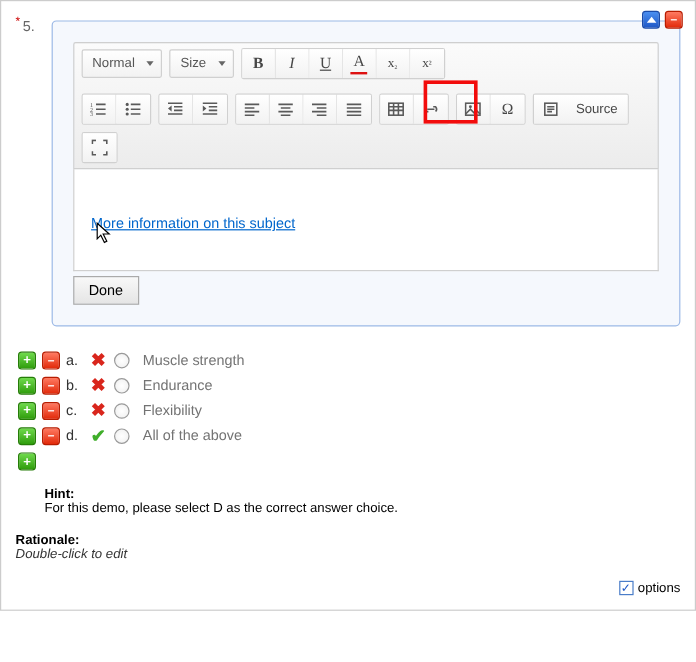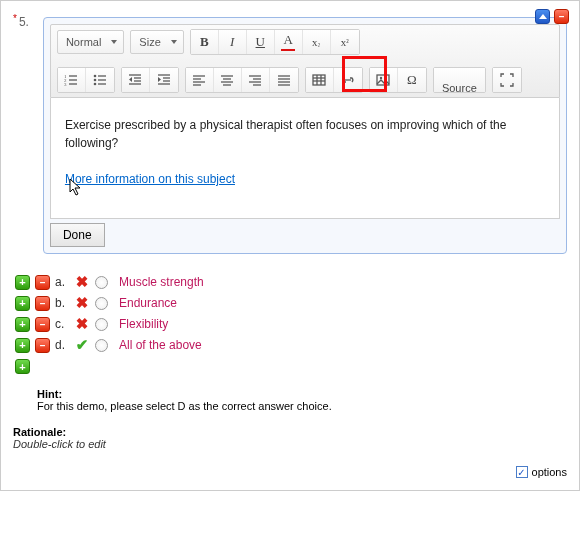--- a/index.html
+++ b/index.html
@@ -13,42 +13,42 @@
   }
   .frame { border: 1px solid #ccc; padding: 10px 12px 12px 12px; position: relative; }
   .top-controls { position: absolute; top: 8px; right: 10px; display: flex; gap: 4px; }
   .sq-btn { width: 15px; height: 15px; border-radius: 3px; display: flex; align-items: center; justify-content: center; font-size: 10px; color: #fff; }
   .arrow-up { background: linear-gradient(#4a8ef0,#1f58c6); border:1px solid #1a4aa8; }
   .arrow-up::before { content:""; width:0; height:0; border-left:4px solid transparent; border-right:4px solid transparent; border-bottom:5px solid #fff; }
   .minus-red { background: linear-gradient(#ff7a62,#e22a0a); border:1px solid #b71c00; font-weight:bold; }
   .q-row { display:flex; align-items:flex-start; }
   .q-star { color:#c00; font-size:10px; line-height:16px; padding-right:2px; }
   .q-num { color:#666; font-size:12px; padding-top:4px; padding-left:0; width:20px; }
-  .editor-panel { flex:1; border:1px solid #9cb9e6; border-radius:4px; background:#f5f8fd; padding:6px; margin-left:4px; margin-top:6px; }
+  .editor-panel { flex:1; border:1px solid #9cb9e6; border-radius:4px; background:#f5f8fd; padding:17px; margin-left:4px; margin-top:6px; }
   .toolbar { background:linear-gradient(#fbfbfb,#ececec); border:1px solid #cfcfcf; border-radius:2px 2px 0 0; padding:4px 6px; display:flex; flex-wrap:wrap; gap:6px; align-items:center; position:relative; }
   .tb-group { display:flex; border:1px solid #d0d0d0; border-radius:2px; background:#fff; }
   .tb-btn { min-width:28px; height:24px; display:flex; align-items:center; justify-content:center; border-right:1px solid #e5e5e5; font-family:"Times New Roman",serif; font-size:13px; color:#474747; cursor:pointer; background:linear-gradient(#fff,#f2f2f2); }
   .tb-btn:last-child { border-right:none; }
   .tb-combo { height:24px; border:1px solid #d0d0d0; border-radius:2px; background:linear-gradient(#fff,#f2f2f2); display:flex; align-items:center; padding:0 6px 0 8px; font-size:11px; color:#555; gap:10px; }
   .tb-combo .caret { width:0; height:0; border-left:3px solid transparent; border-right:3px solid transparent; border-top:4px solid #666; }
   .highlight-box { position:absolute; border:3px solid #f20c0c; pointer-events:none; }
-  .source-btn { padding:0 8px; font-size:11px; font-family:Arial,sans-serif; gap:15px;flex-direction:column; }
+  .source-btn { padding:0 8px; font-size:11px; font-family:Arial,sans-serif; gap:15px; }
   .edit-area { background:#fff; border:1px solid #cfcfcf; border-top:none; padding:18px 14px 30px 14px; font-size:12px; line-height:1.5; color:#222; }
   .link-text { color:#0066cc; text-decoration:underline; cursor:pointer; position:relative; display:inline-block; }
   .cursor-ptr { position:absolute; left:4px; top:8px; }
   .done-btn { margin-top:4px; padding:4px 12px; background:linear-gradient(#f8f8f8,#e5e5e5); border:1px solid #aaa; font-size:12px; cursor:pointer; }
   .answers { margin:20px 0 6px 2px; }
   .ans-row { display:flex; align-items:center; gap:5px; font-size:12px; margin:5px 0; }
   .plus-green { width:15px; height:15px; border-radius:3px; background:linear-gradient(#6fda4c,#2f9d0c); border:1px solid #257d07; color:#fff; display:flex; align-items:center; justify-content:center; font-size:11px; font-weight:bold; }
   .ans-letter { color:#333; width:14px; }
   .ans-mark { width:16px; height:16px; display:flex; align-items:center; justify-content:center; font-size:15px; font-weight:bold; }
   .mark-x { color:#d9261c; }
   .mark-check { color:#3fae2a; }
   .radio { width:13px; height:13px; border:1px solid #999; border-radius:50%; background:radial-gradient(#fff,#eee); }
-  .ans-text { color:#be185d; }
+  .ans-text { color:#737373; }
   .hint-block { margin-top:14px; font-size:11px;margin-left:24px; }
   .hint-block b { font-size:11px; }
   .rationale { margin-top:14px; font-size:11px; }
   .rationale .placeholder { font-style:italic; color:#333; }
   .bottom-row { display:flex; justify-content:flex-end; align-items:center; margin-top:16px; font-size:11px; }
   .chk { width:12px; height:12px; border:1px solid #4a7dc9; background:#fff; display:flex; align-items:center; justify-content:center; color:#1f58c6; font-size:10px; margin-right:4px; }
   svg { display:block; }
   .icon-stroke { stroke:#5a5a5a; stroke-width:1.3; fill:none; }
   .icon-fill { fill:#5a5a5a; }
 </style>
@@ -242,21 +242,20 @@
                   <polyline points="4,13 1,13 1,10"></polyline>
                 </g>
               </svg>
           </div>
         </div>
 
         <div class="highlight-box" style="left:291px; top:31px; width:45px; height:36px;"></div>
       </div>
 
       <div class="edit-area">
-        <div>Exercise prescribed by a physical therapist often focuses on improving which of the following?</div>
         <br>
         <span class="link-text">
           <span>More information on this subject</span>
           <svg class="cursor-ptr" width="16" height="20">
             <polygon points="1,1 1,14 4,11 7,17 9,16 6,10 11,10" fill="#fff" stroke="#000" stroke-width="1"></polygon>
           </svg>
         </span>
       </div>
 
       <button class="done-btn">

